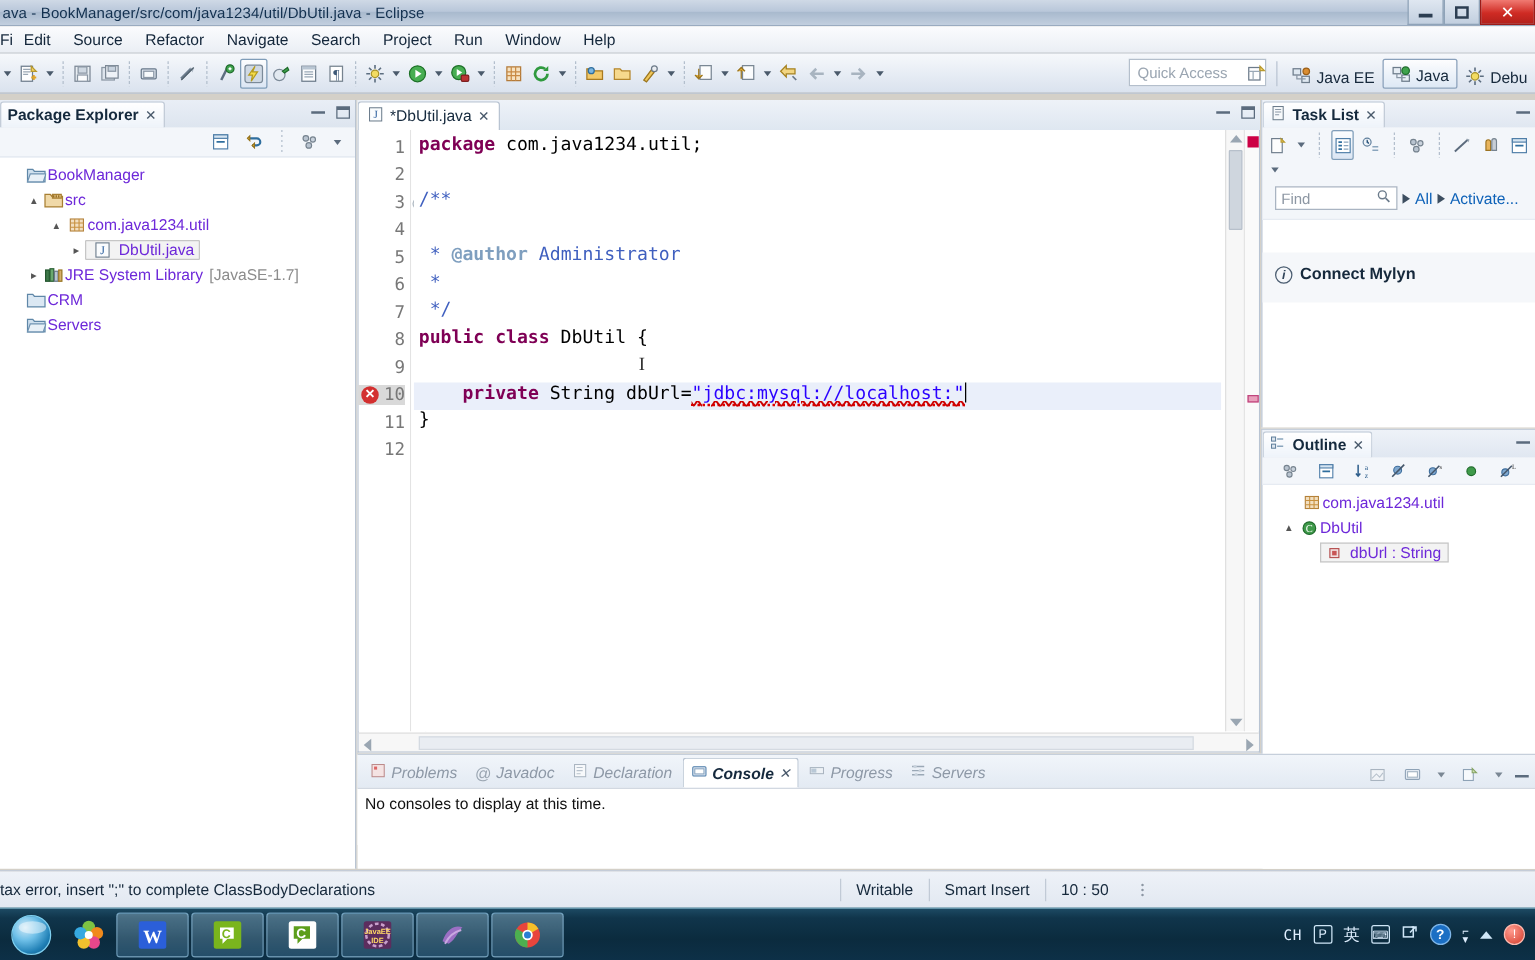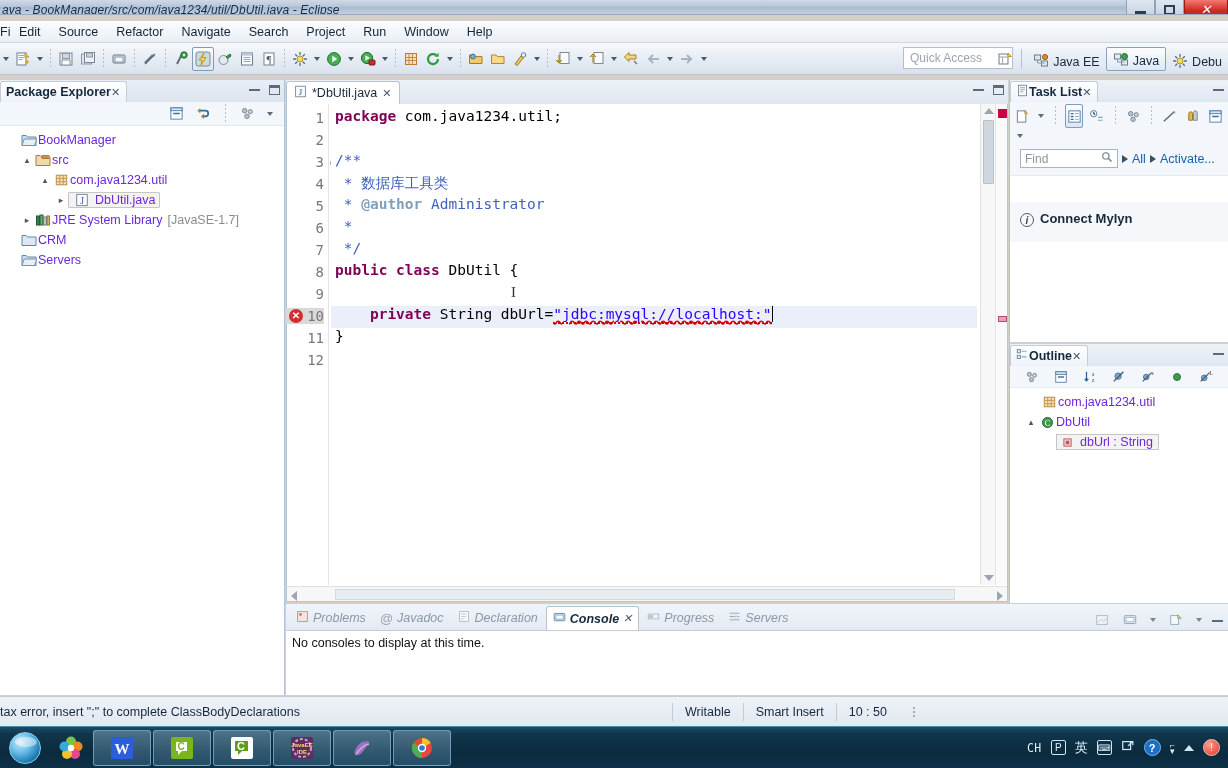--- a/index.html
+++ b/index.html
@@ -8,25 +8,24 @@
     font-family:"Liberation Sans", sans-serif;
     font-size:12px;
     background:#d4d0c8;
     color:#000;
     -webkit-font-smoothing:none;
   }
   .app{ position:relative; width:1228px; height:768px; }
 
   
   .titlebar{
-    position:absolute; left:0; top:0; width:1228px; height:15px;
+    position:absolute; left:0; top:0; width:1228px; height:21px;
     background:linear-gradient(to bottom,#cfd9e6 0%,#b9c7da 45%,#a9bace 50%,#c2cfdf 100%);
     border-bottom:1px solid #9aabc0;
     overflow:hidden;
-    font-style:italic;
   }
   .title-text{
     position:absolute; left:2px; top:3px; font-size:12px; color:#12304f;
     white-space:nowrap; letter-spacing:.1px;
   }
   .winctl{ position:absolute; right:0; top:0; height:21px; display:flex; align-items:stretch; }
   .wbtn{
     width:29px; height:20px; margin-top:0;
     background:linear-gradient(to bottom,#dfe7f1,#c2cfdf);
     border:1px solid #8fa3b8; border-top:none;
@@ -86,21 +85,21 @@
   .vsep{ width:1px;height:20px;background:#b9c4d2; margin:0 5px; }
 
   
   .panel{ position:absolute; background:#fff; }
   .view-tabbar{
     height:22px; display:flex; align-items:flex-end;
     background:linear-gradient(to bottom,#eef2f8,#e0e7f1);
     position:relative;
   }
   .view-tab{
-    display:flex; align-items:center; height:21px; padding:0 6px 0 5px;
+    display:flex; align-items:center; gap:5px; height:21px; padding:0 6px 0 5px;
     background:linear-gradient(to bottom,#ffffff,#eef3fa);
     border:1px solid #c3ccd8; border-bottom:none; border-radius:3px 3px 0 0;
     font-size:12.5px; color:#15293d; font-weight:bold; white-space:nowrap;
   }
   .x-glyph{ font-size:11px; color:#49596b; font-weight:normal; }
   .panel-ctl{ position:absolute; right:3px; top:3px; display:flex; gap:7px; align-items:center; }
   .mini-btn{ width:13px;height:13px; display:flex;align-items:center;justify-content:center; }
   .mini-min{ width:11px;height:3px;border-bottom:2px solid #5b6b7d; }
   .mini-max{ width:11px;height:10px;border:1.5px solid #5b6b7d; border-top-width:3px; }
 
@@ -702,21 +701,20 @@
       </div>
 
       <div class="fold">
         <div style="position:absolute;top:54px;left:1px;width:10px;height:10px;border:1px solid #9aa6b2;border-radius:50%;background:#fff;display:flex;align-items:center;justify-content:center;font-size:9px;line-height:1;color:#556">−</div>
       </div>
 
       <div class="code">
         <div class="crow" style="top:4px"><span class="kw">package</span> com.java1234.util;</div>
         <div class="crow" style="top:26px"></div>
         <div class="crow" style="top:48px"><span class="jdoc">/**</span></div>
-        <div class="crow" style="top:70px"><span class="jdoc"> * 数据库工具类</span></div>
         <div class="crow" style="top:92px"><span class="jdoc"> * </span><span class="jtag">@author</span><span class="jdoc"> Administrator</span></div>
         <div class="crow" style="top:114px"><span class="jdoc"> *</span></div>
         <div class="crow" style="top:136px"><span class="jdoc"> */</span></div>
         <div class="crow" style="top:158px"><span class="kw">public class</span> DbUtil {</div>
         <div class="crow" style="top:180px"></div>
         <div class="crow hl" style="top:202px">    <span class="kw">private</span> String dbUrl=<span class="str err-underline">"jdbc:mysql://localhost:"</span><span class="caretbar"></span></div>
         <div class="crow" style="top:224px">}</div>
         <div class="crow" style="top:246px"></div>
         <div class="mouse-caret" style="left:180px;top:180px">I</div>
       </div>

